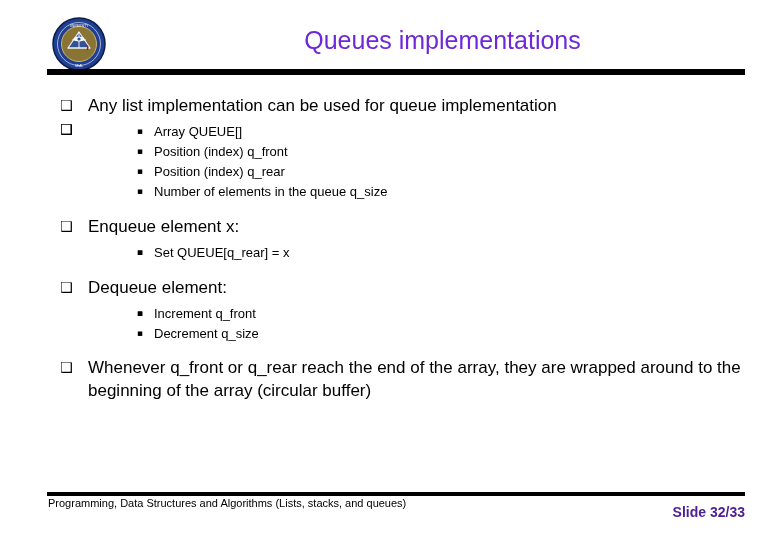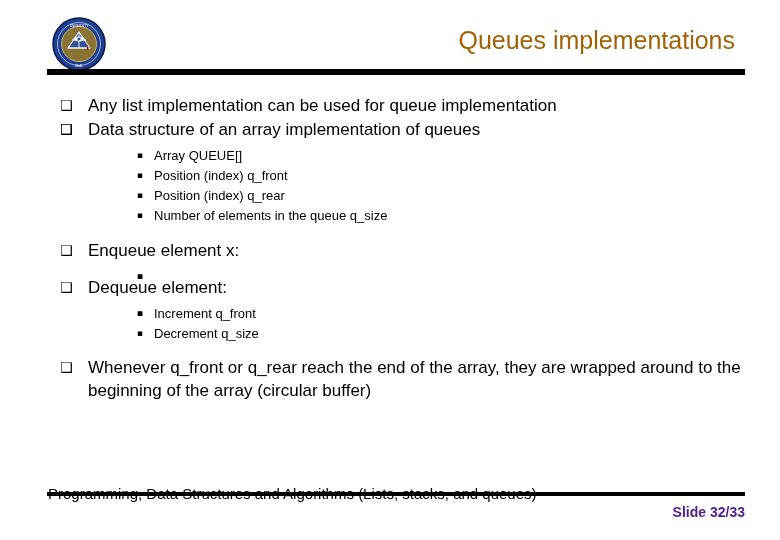--- a/index.html
+++ b/index.html
@@ -26,25 +26,25 @@
     left: 52px;
     top: 17px;
     width: 54px;
     height: 54px;
   }
   #title {
     position: absolute;
     left: 150px;
     top: 24px;
     width: 585px;
-    text-align: right;
+    text-align: center;
     font-size: 25px;
     line-height: 32px;
     font-weight: normal;
-    color: #a16207;
+    color: #6d28d9;
     white-space: nowrap;
   }
   #title-rule {
     position: absolute;
     left: 47px;
     top: 69px;
     width: 698px;
     height: 6px;
     background: #000000;
   }
@@ -107,22 +107,22 @@
     position: absolute;
     left: 47px;
     top: 492px;
     width: 698px;
     height: 4px;
     background: #000000;
   }
   #footer-text {
     position: absolute;
     left: 48px;
-    top: 486px;
-    font-size: 15px;
+    top: 496px;
+    font-size: 11px;
     line-height: 15px;
     color: #000000;
     white-space: nowrap;
   }
   #slide-number {
     position: absolute;
     right: 35px;
     top: 503px;
     font-size: 14px;
     line-height: 18px;
@@ -163,21 +163,20 @@
       <span class="bullet">❑</span>
       <span>Any list implementation can be used for queue implementation</span>
     </div>
 
     <div class="lvl1">
       <span class="bullet">❑</span>
     </div>
 
     <div class="lvl1">
       <span class="bullet">❑</span>
-      <span>Data structure of an array implementation of queues</span>
     </div>
 
     <div class="sublist">
       <div class="lvl2">
         <span class="bullet">▪</span>
         <span>Array QUEUE[]</span>
       </div>
       <div class="lvl2">
         <span class="bullet">▪</span>
         <span>Position (index) q_front</span>
@@ -196,20 +195,21 @@
       <span class="bullet">❑</span>
       <span>Enqueue element x:</span>
     </div>
 
     <div class="sublist">
       <div class="lvl2">
         <span class="bullet">▪</span>
       </div>
       <div class="lvl2">
         <span class="bullet">▪</span>
+        <span>Set QUEUE[q_rear] = x</span>
       </div>
     </div>
 
     <div class="lvl1 spaced">
       <span class="bullet">❑</span>
       <span>Dequeue element:</span>
     </div>
 
     <div class="sublist">
       <div class="lvl2">

